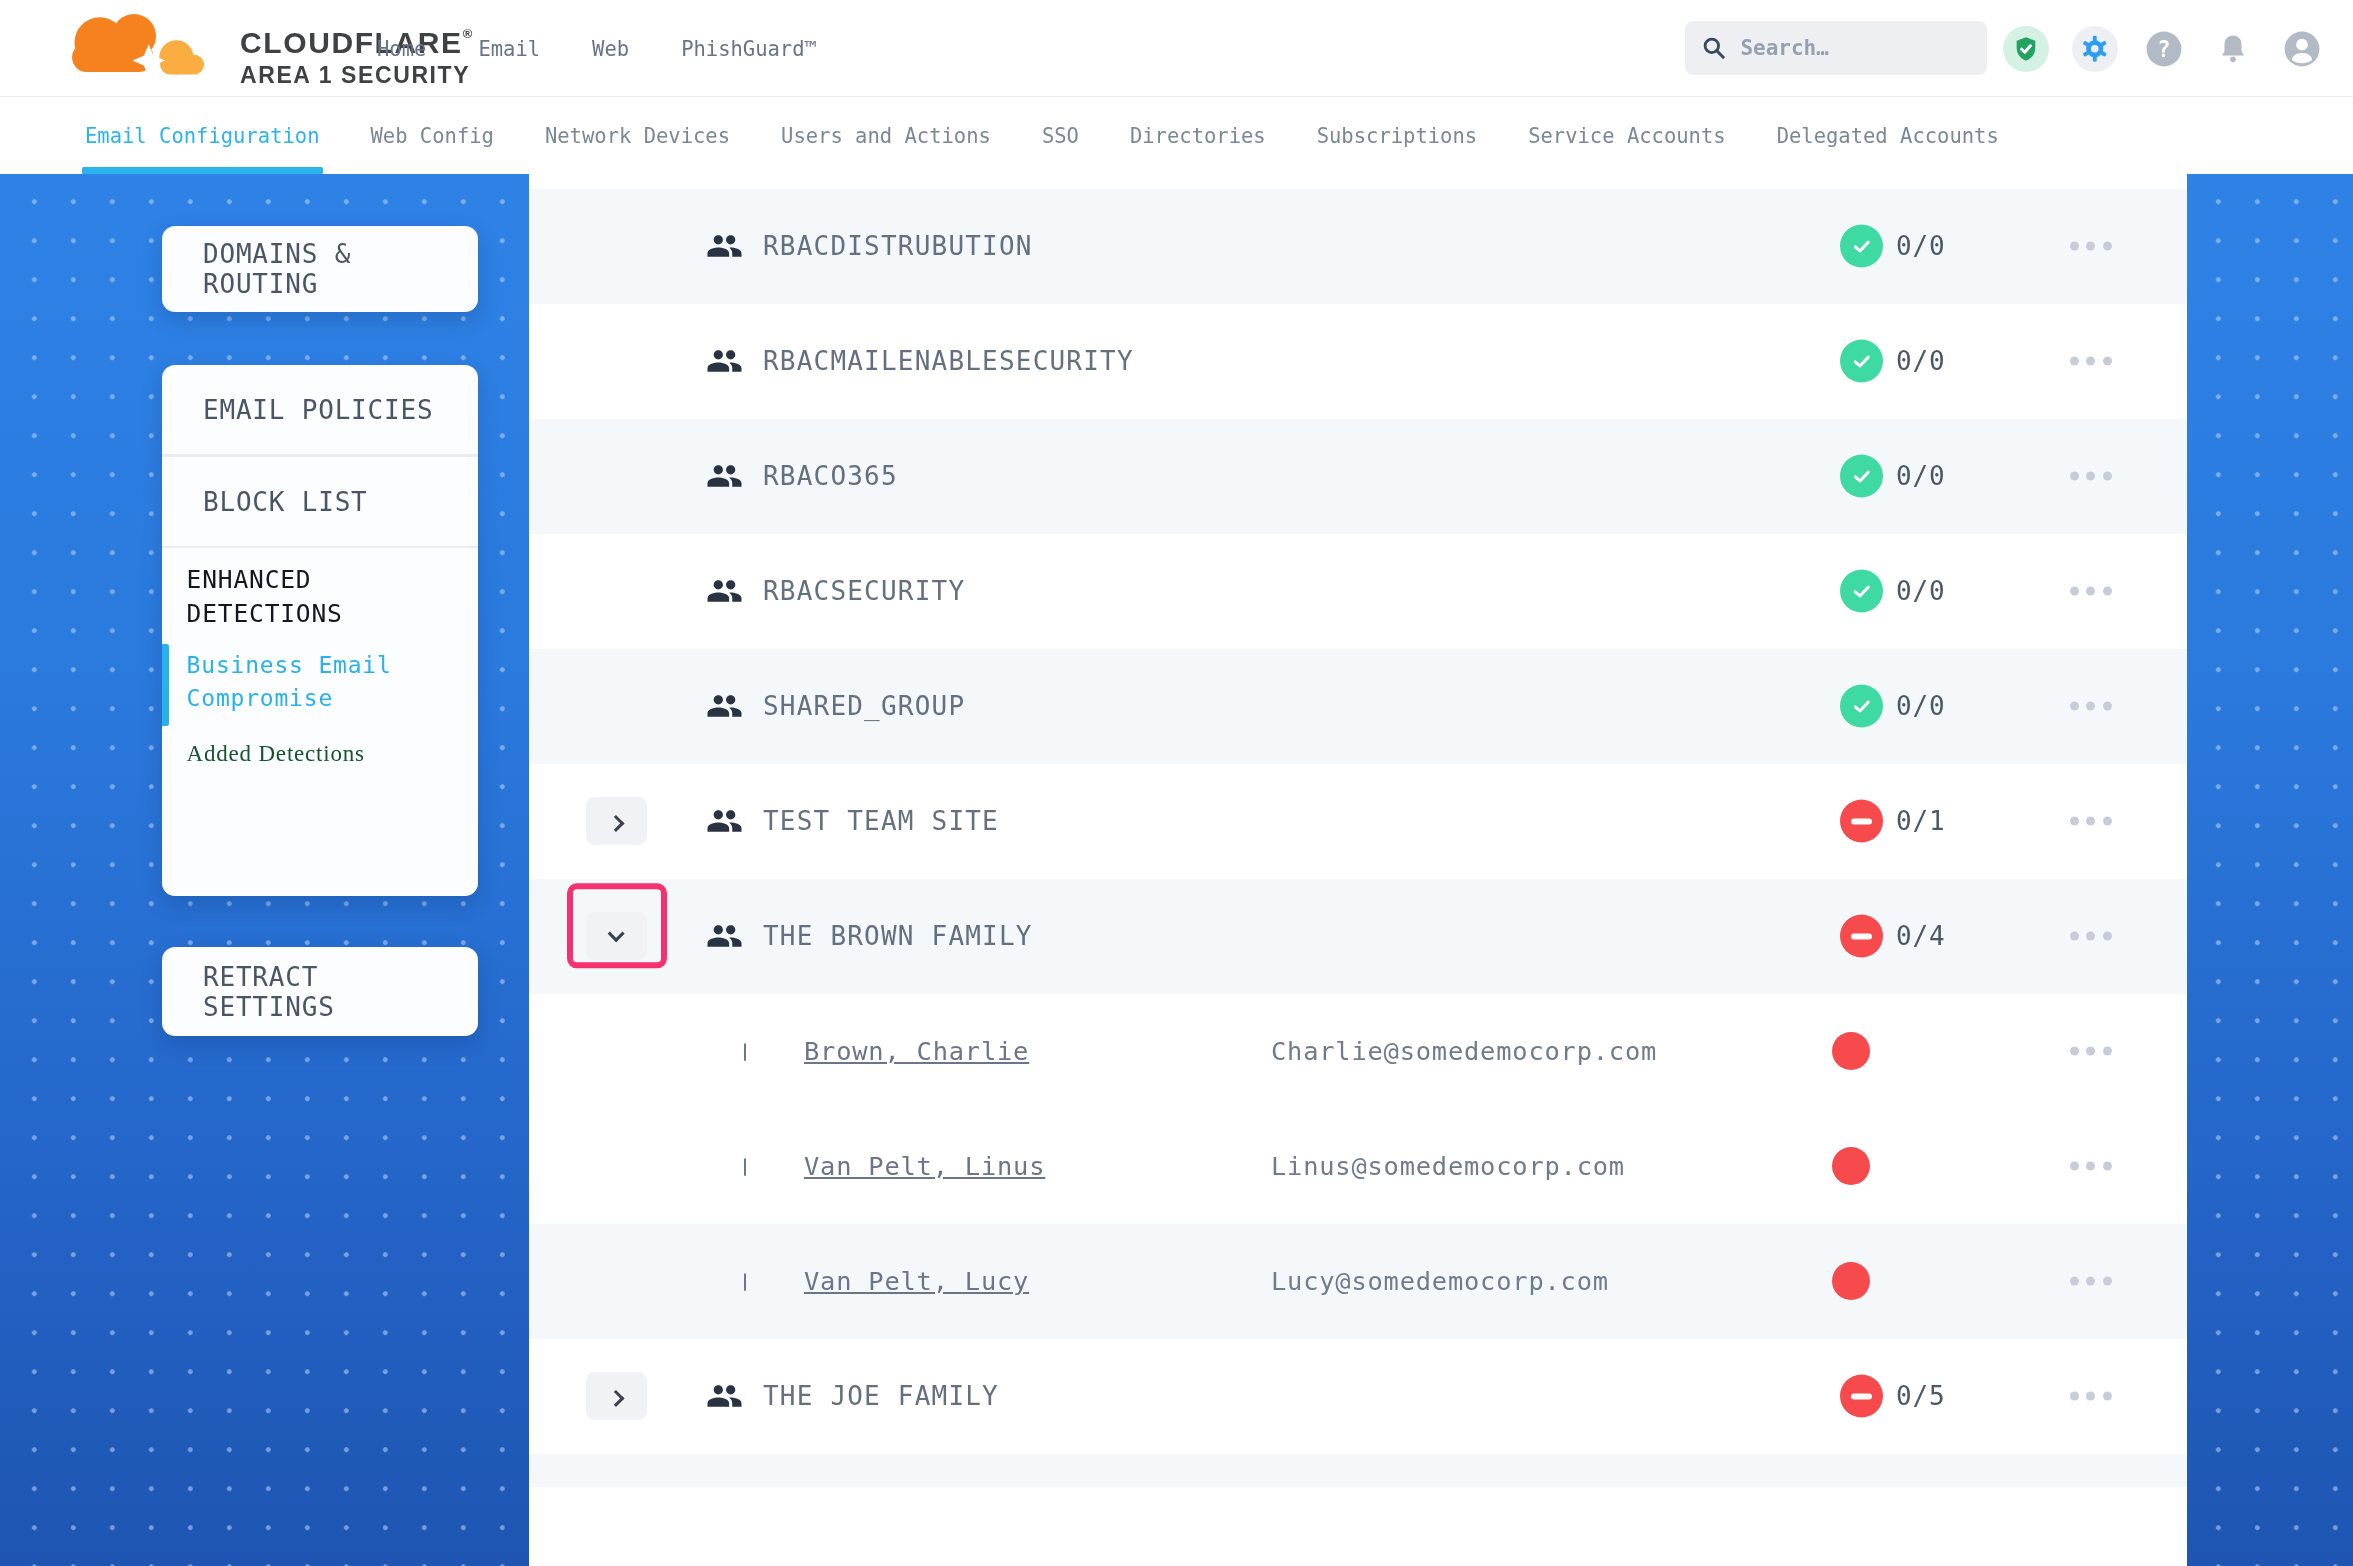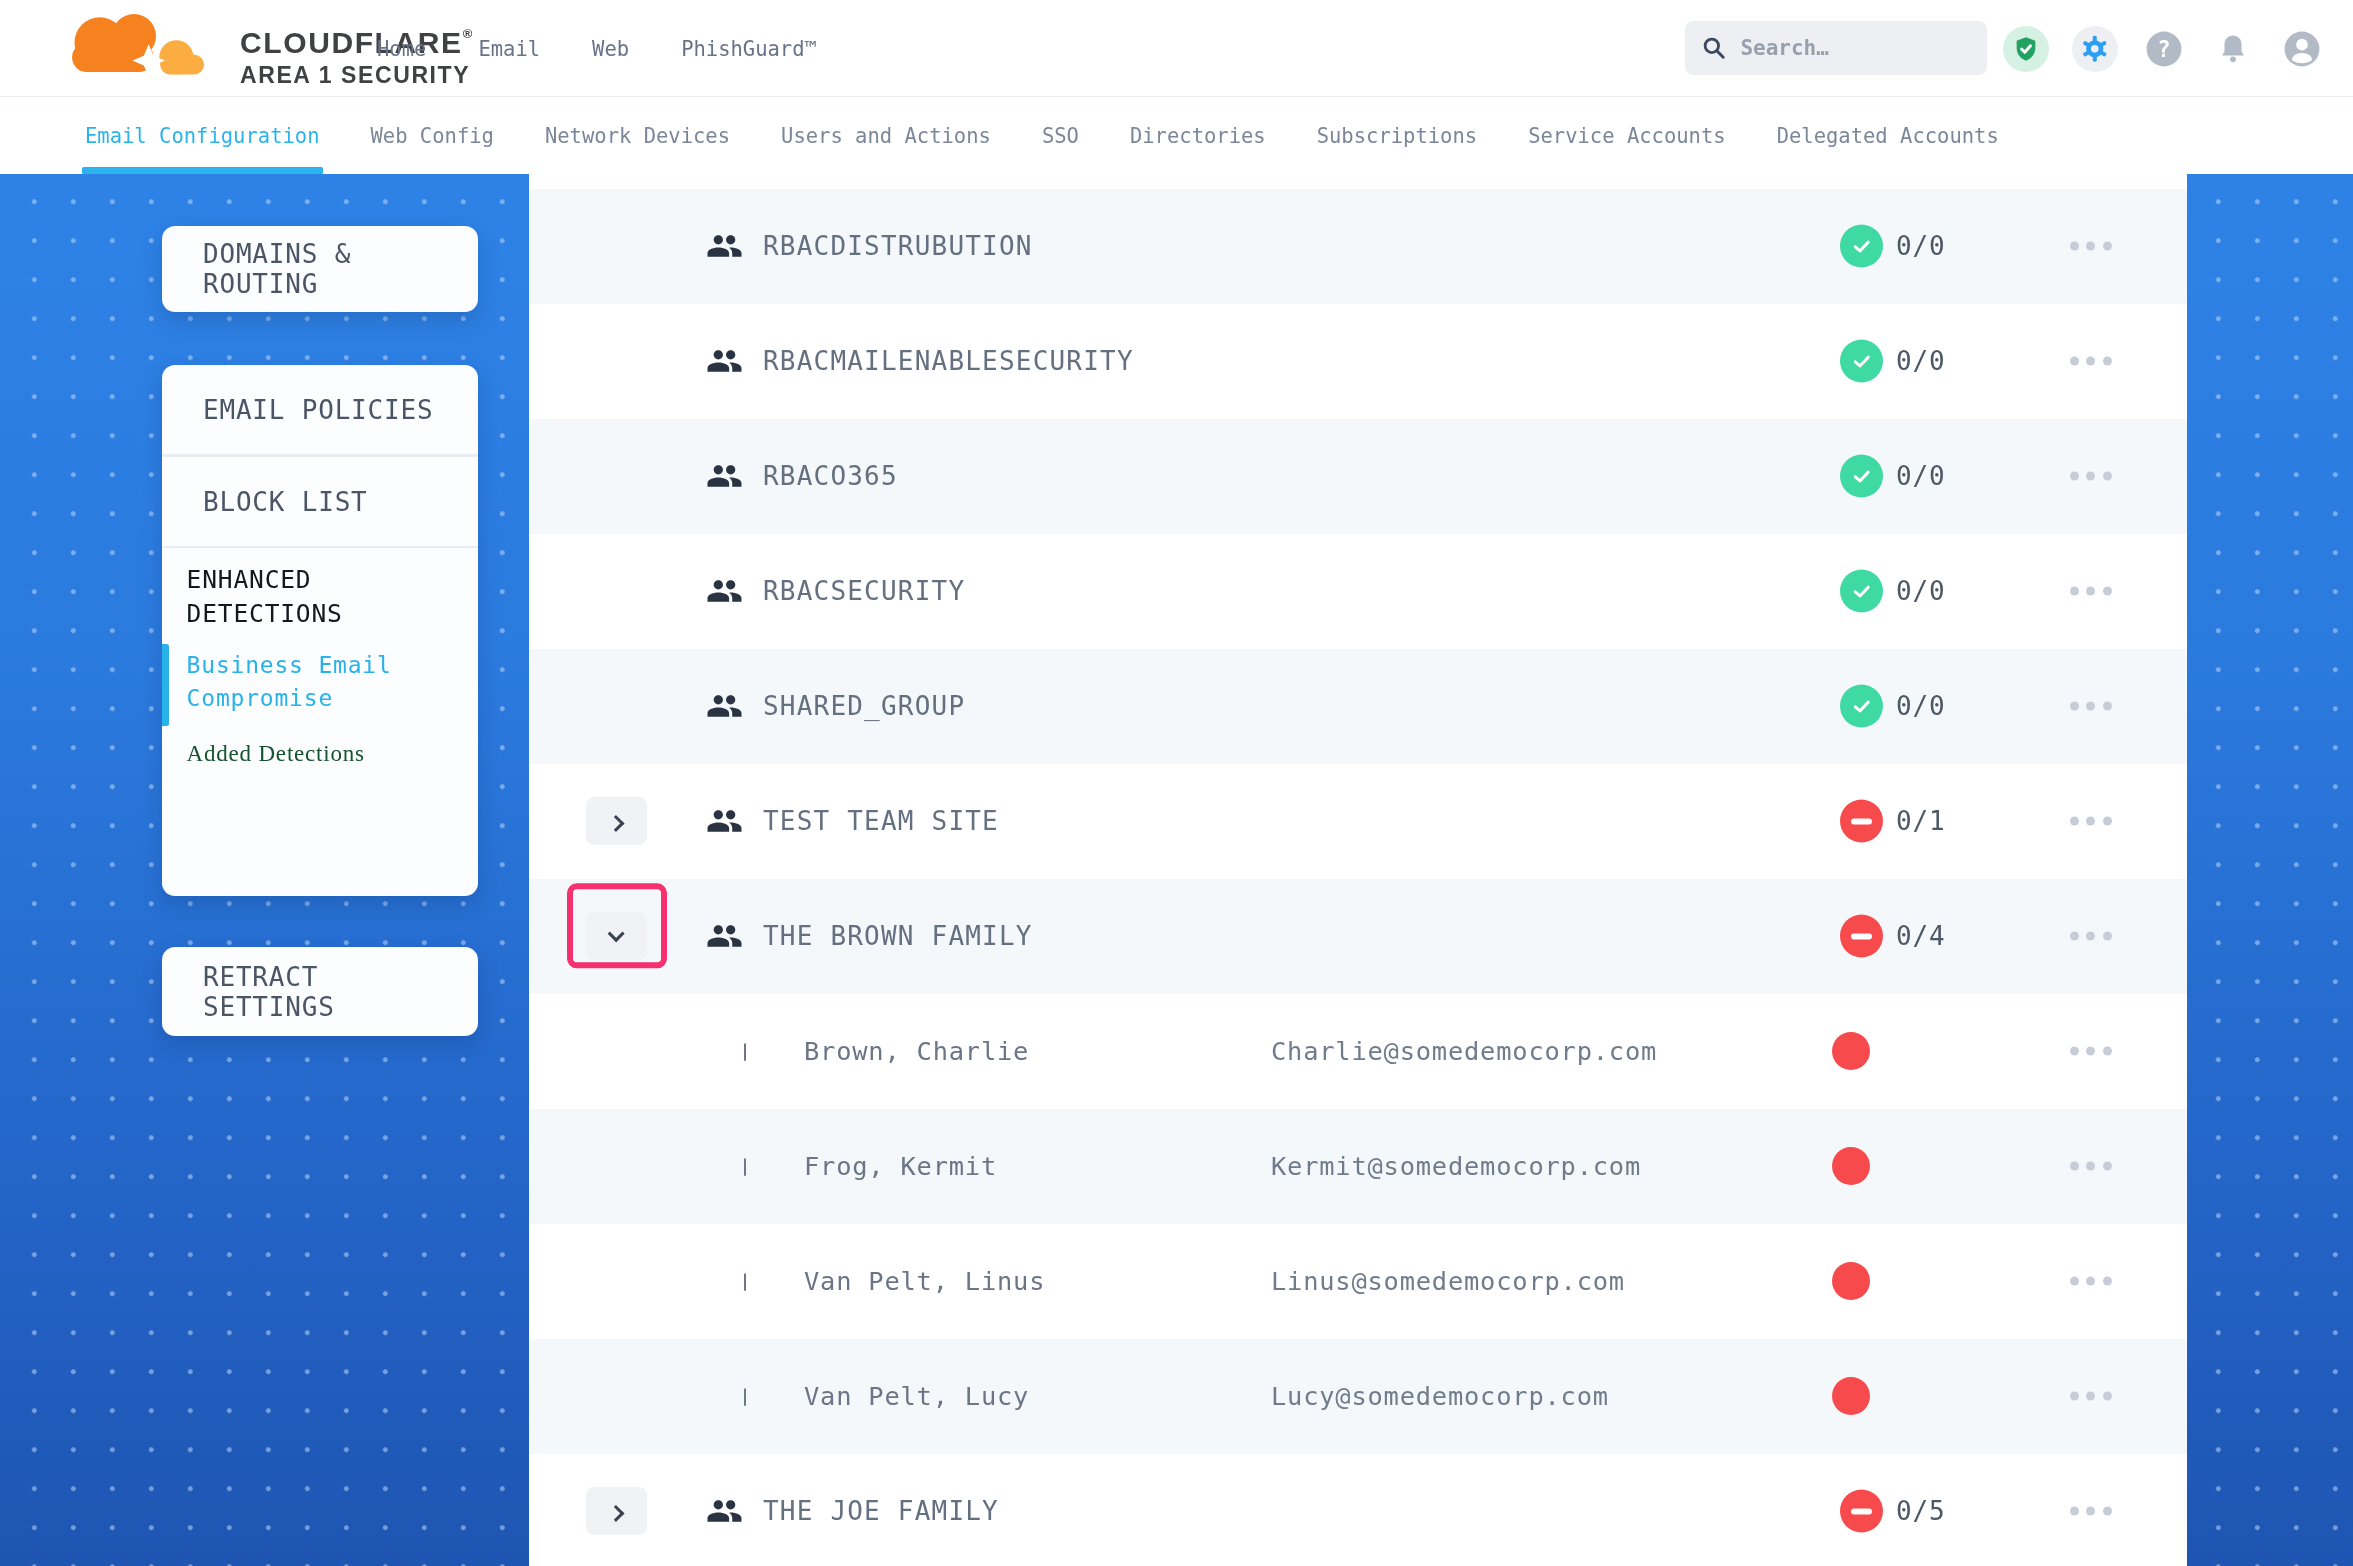--- a/index.html
+++ b/index.html
@@ -78,21 +78,21 @@
   .highlight-box { position:absolute; left:38px; top:50%; transform:translateY(-62%); width:100px; height:85px;
     border:6.6px solid #f5316f; border-radius:9.8px; pointer-events:none; z-index:5; }
 
   .people-ic { position:absolute; left:176px; top:50%; transform:translateY(-50%); }
   .g-name { position:absolute; left:234px; top:50%; transform:translateY(-50%); font-size:26px;
     letter-spacing:1.2px; color:#646f80; white-space:nowrap; }
 
   .m-chev { position:absolute; left:215px; top:50%; transform:translateY(-50%); }
   .m-chev .chev { border-color:#6e7787; border-width:2.9px; width:10.7px; height:10.7px; }
   .m-name { position:absolute; left:275px; top:50%; transform:translateY(-50%); font-size:25.4px;
-    letter-spacing:0.8px; color:#6b7587; white-space:nowrap; }
+    letter-spacing:0.8px; color:#6b7587; white-space:nowrap;text-decoration:underline; }
   .m-email { position:absolute; left:742px; top:50%; transform:translateY(-50%); font-size:25.4px;
     letter-spacing:0.8px; color:#707b8c; white-space:nowrap; }
 
   .badge { position:absolute; left:1311px; top:50%; transform:translateY(-50%); width:43px; height:43px;
     border-radius:50%; display:flex; align-items:center; justify-content:center; }
   .badge.check { background:#3fd9a4; }
   .badge.minus { background:#f64a4d; }
   .badge .minus-bar { width:21px; height:5.7px; border-radius:3.3px; background:#fff; display:none; }
   .badge.minus .minus-bar { display:block; }
   .count { position:absolute; left:1367px; top:50%; transform:translateY(-50%); font-size:26px;
@@ -367,31 +367,20 @@
     <span class="m-chev"><span class="chev right"></span></span>
     <span class="m-name">Brown, Charlie</span>
     <span class="m-email">Charlie@somedemocorp.com</span>
     <span class="red-dot"></span>
     <span class="dots">
             <i></i>
             <i></i>
             <i></i>
           </span>
   </div>
-        <div class="row light">
-    <span class="m-chev"><span class="chev right"></span></span>
-    <span class="m-name">Frog, Kermit</span>
-    <span class="m-email">Kermit@somedemocorp.com</span>
-    <span class="red-dot"></span>
-    <span class="dots">
-            <i></i>
-            <i></i>
-            <i></i>
-          </span>
-  </div>
         <div class="row white">
     <span class="m-chev"><span class="chev right"></span></span>
     <span class="m-name">Van Pelt, Linus</span>
     <span class="m-email">Linus@somedemocorp.com</span>
     <span class="red-dot"></span>
     <span class="dots">
             <i></i>
             <i></i>
             <i></i>
           </span>

